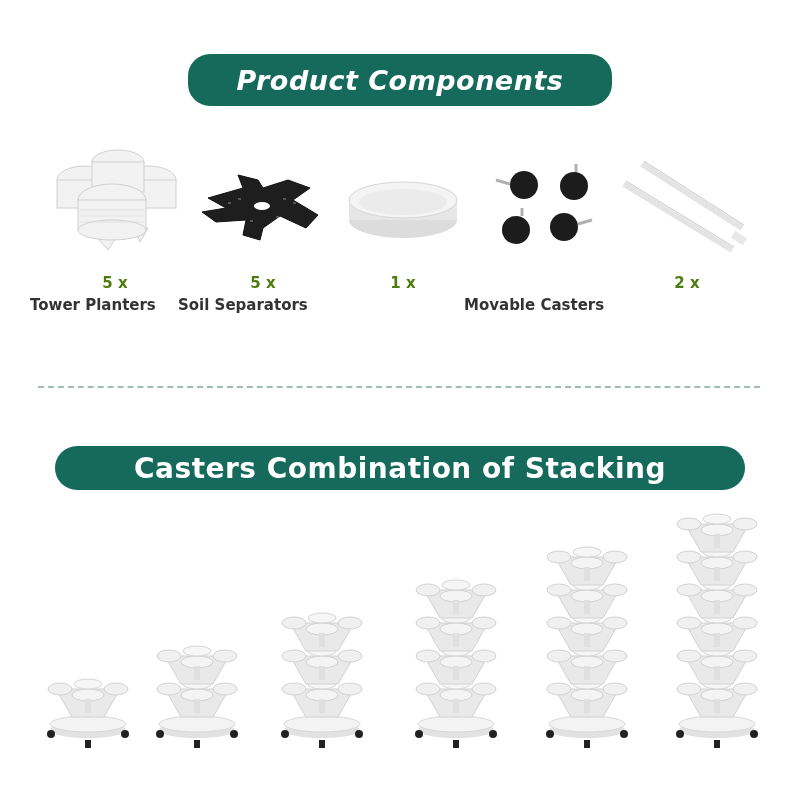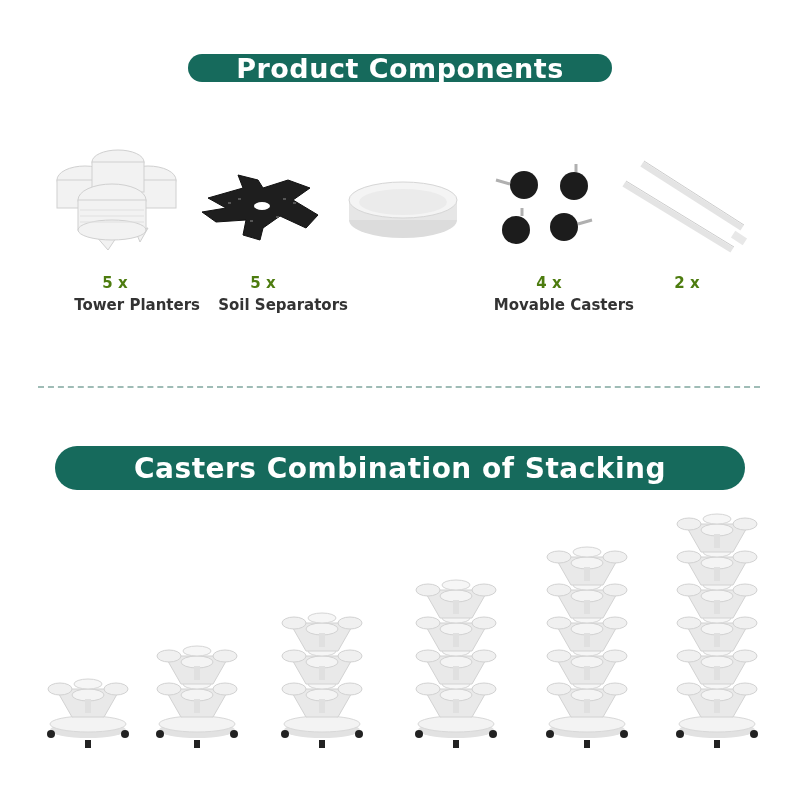--- a/index.html
+++ b/index.html
@@ -1,27 +1,27 @@
 <!DOCTYPE html>
 <html><head>
 <meta charset="utf-8">
 <style>
   html, body { margin:0; padding:0; background:#ffffff; }
   body { width:800px; height:800px; position:relative; overflow:hidden;
          font-family:"DejaVu Sans", "Liberation Sans", sans-serif; }
   .pill { position:absolute; background:#166a5c; color:#ffffff; border-radius:22px;
           display:flex; align-items:center; justify-content:center;
           font-weight:bold; letter-spacing:0.5px; }
-  #pill1 { left:188px; top:54px; width:424px; height:28px; font-size:27px; }
+  #pill1 { left:188px; top:54px; width:424px; height:52px; font-size:27px;font-style:italic; }
   #pill2 { left:55px; top:446px; width:690px; height:44px; font-size:28px; }
   .comp { position:absolute; top:140px; width:150px; height:180px; }
   .comp .img { position:absolute; left:0; top:0; width:150px; height:120px; }
   .comp .qty { position:absolute; top:134px; left:0; width:150px; text-align:center;
                font-size:15px; font-weight:bold; color:#4d7c0f; }
-  .comp .name { position:absolute; top:156px; left:-10px; width:170px; text-align:right;
+  .comp .name { position:absolute; top:156px; left:-10px; width:170px; text-align:left;
                 font-size:15px; font-weight:bold; color:#333333; white-space:nowrap; }
   .divider { position:absolute; left:38px; top:386px; width:722px; height:0;
              border-top:2px dashed #9fbcb6; }
   .tower { position:absolute; }
 </style>
 </head>
 <body>
 
 <div id="pill1" class="pill">
   <span>Product Components</span>
@@ -69,38 +69,38 @@
   <div class="name">Soil Separators</div>
 </div>
 
 <div class="comp" style="left:328px;">
   <svg class="img" viewBox="0 0 150 120">
     <ellipse cx="75" cy="80" rx="54" ry="18" fill="#dcdcdc"></ellipse>
     <rect x="21" y="60" width="108" height="20" fill="#e6e6e6"></rect>
     <ellipse cx="75" cy="60" rx="54" ry="18" fill="#f4f4f4" stroke="#d6d6d6"></ellipse>
     <ellipse cx="75" cy="62" rx="44" ry="13" fill="#ebebeb"></ellipse>
   </svg>
+  <div class="qty">1 x</div>
 </div>
 
 <div class="comp" style="left:474px;">
   <svg class="img" viewBox="0 0 150 120">
     <g fill="#1c1c1c">
       <circle cx="50" cy="45" r="14"></circle>
       <circle cx="100" cy="46" r="14"></circle>
       <circle cx="42" cy="90" r="14"></circle>
       <circle cx="90" cy="87" r="14"></circle>
     </g>
     <g stroke="#b0b0b0" stroke-width="3">
       <line x1="22" y1="40" x2="36" y2="44"></line>
       <line x1="102" y1="24" x2="102" y2="32"></line>
       <line x1="48" y1="68" x2="48" y2="76"></line>
       <line x1="104" y1="84" x2="118" y2="80"></line>
     </g>
   </svg>
-  <div class="qty">4 x</div>
   <div class="name">Movable Casters</div>
 </div>
 
 <div class="comp" style="left:612px;">
   <svg class="img" viewBox="0 0 150 120">
     <g stroke="#e4e4e4" stroke-width="6" stroke-linecap="butt">
       <line x1="30" y1="24" x2="130" y2="88"></line>
       <line x1="12" y1="44" x2="120" y2="110"></line>
     </g>
     <g stroke="#cccccc" stroke-width="1" fill="none">

